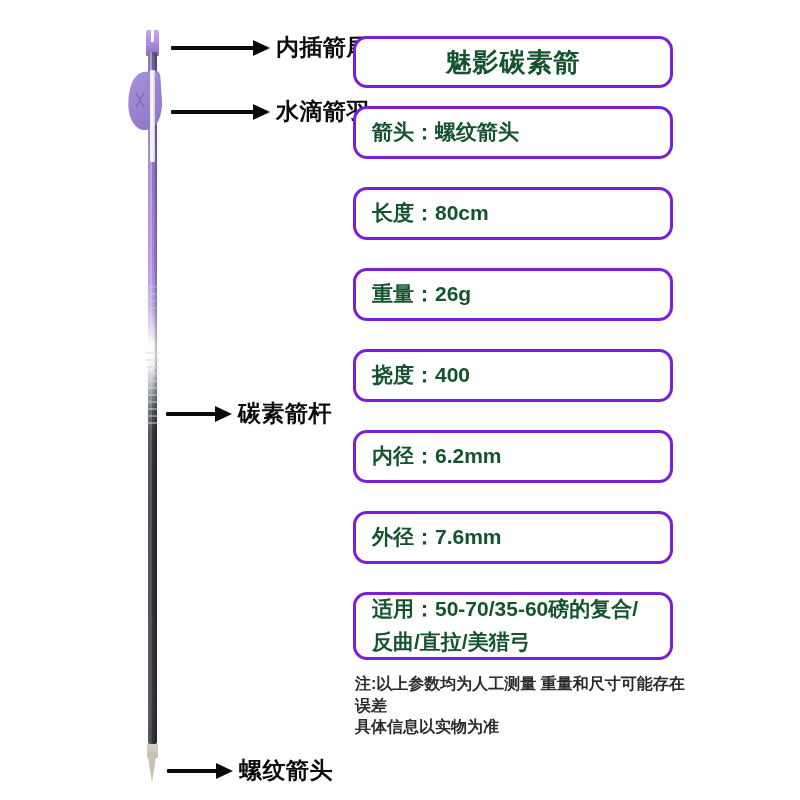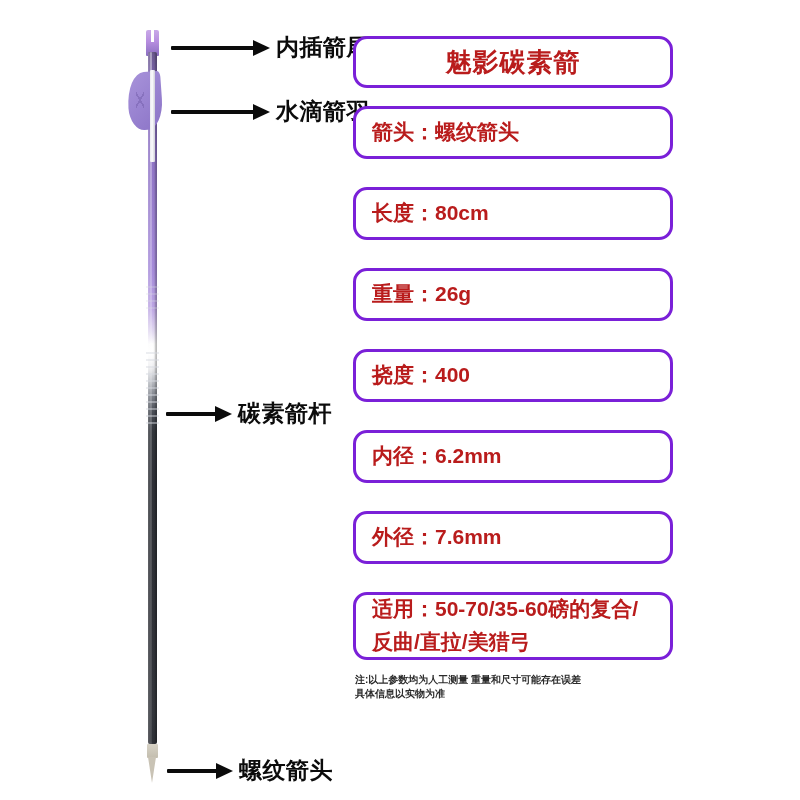--- a/index.html
+++ b/index.html
@@ -224,28 +224,28 @@
   .spec-box.row-box { height: 53px; margin-bottom: 28px; }
   .spec-box.tall-box {
     height: 68px;
     align-items: center;
     margin-bottom: 13px;
   }
 
   .spec-text {
     font-size: 21px;
     font-weight: 700;
-    color: #b91c1c;
+    color: #14532d;
     line-height: 1.55;
   }
 
   .note-text {
     margin-top: 4px;
     padding-left: 2px;
-    font-size: 10px;
+    font-size: 16px;
     font-weight: 700;
     color: #2b2b2b;
     line-height: 1.35;
     width: 330px;
   }
 </style>
 </head>
 <body>
 
 <div id="product-illustration">

